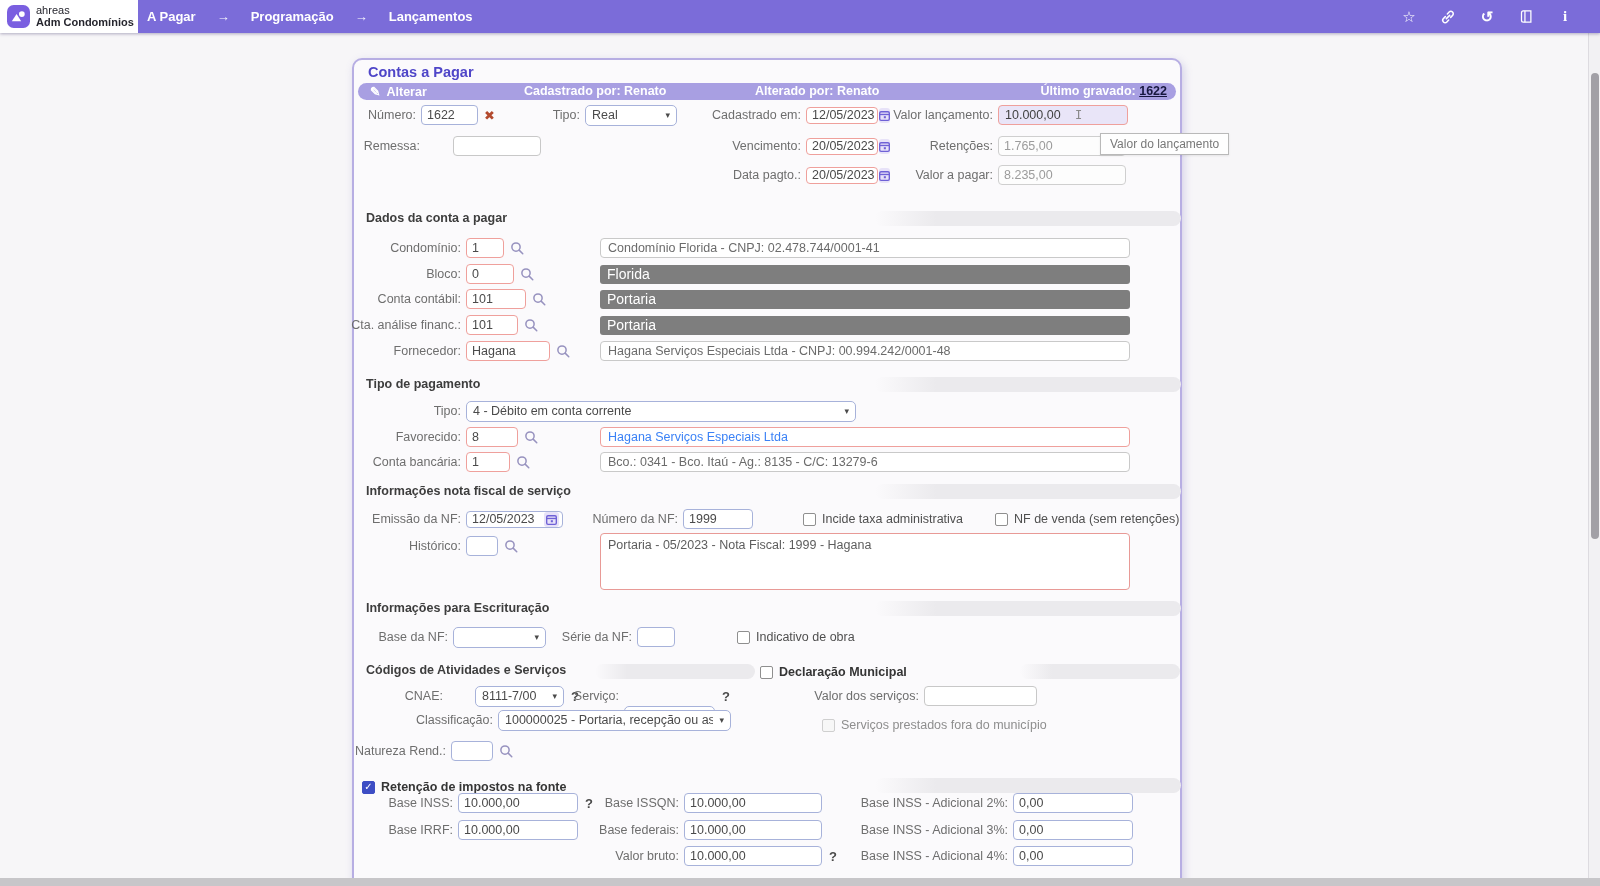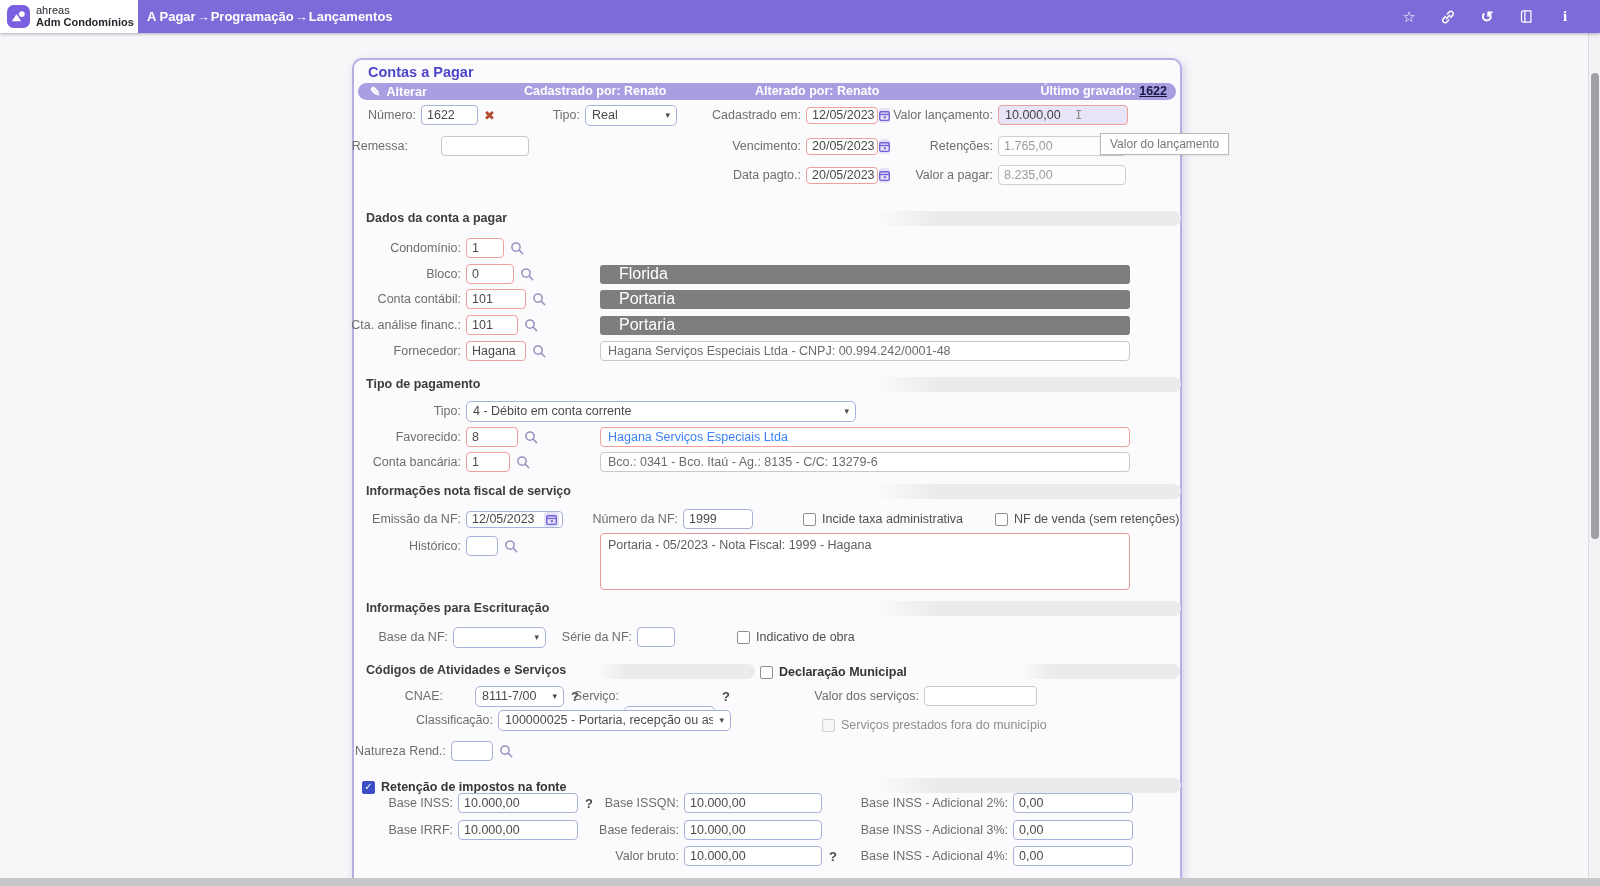--- a/index.html
+++ b/index.html
@@ -3,21 +3,21 @@
 <meta charset="utf-8">
 <style>
   html,body{margin:0;padding:0;}
   body{width:1600px;height:886px;background:#f7f6f8;font-family:"Liberation Sans",sans-serif;overflow:hidden;position:relative;}
 
   
   .topbar{position:absolute;left:0;top:0;width:1600px;height:33px;background:#7b6cd9;box-shadow:0 1px 3px rgba(40,30,90,.35);z-index:6;}
   .logo{position:absolute;left:0;top:0;width:138px;height:33px;background:#ffffff;display:flex;align-items:center;gap:6px;padding-left:7px;box-sizing:border-box;z-index:7;}
   .logo-tx{line-height:1.08;font-size:11px;color:#26262e;}
   .logo-tx .l2{font-weight:700;}
-  .crumbs{position:absolute;left:147px;top:0;height:33px;display:flex;align-items:center;gap:1px;color:#ffffff;font-size:13px;z-index:7;}
+  .crumbs{position:absolute;left:147px;top:0;height:33px;display:flex;align-items:center;gap:21px;color:#ffffff;font-size:13px;z-index:7;}
   .crumb{font-weight:600;} .crumb.last{font-weight:700;}
   .sep{opacity:.95;}
   .top-icons{position:absolute;right:26px;top:0;height:33px;display:flex;align-items:center;gap:21px;z-index:7;color:#fff;}
   .tico{width:18px;height:18px;display:flex;align-items:center;justify-content:center;font-size:15px;color:#fff;cursor:pointer;}
   .tico.serif{font-family:"Liberation Serif",serif;font-weight:700;font-size:15px;}
 
   
   .vtrack{position:absolute;right:0;top:33px;width:11px;height:853px;background:#f2f1f3;border-left:1px solid #dddbe0;z-index:5;}
   .vthumb{position:absolute;right:1px;top:40px;width:8px;height:466px;background:#a2a0a6;border-radius:4px;}
   .hbar{position:absolute;left:0;top:878px;width:1600px;height:8px;background:#c7c6c9;z-index:5;}
@@ -42,21 +42,21 @@
   .sel{height:21px;border:1px solid #a7b2da;border-radius:5px;background:#fff;display:flex;align-items:center;justify-content:space-between;padding:0 6px;font-size:12.5px;color:#4a4a4a;box-sizing:border-box;cursor:pointer;}
   .sel .arr{font-size:9px;color:#4a4a4a;margin-left:6px;}
   .datebox{height:17px;border:1px solid #efa09c;border-radius:4px;background:#fff;display:flex;align-items:center;justify-content:space-between;padding:0 3px 0 5px;font-size:12.5px;color:#4a4a4a;box-sizing:border-box;}
   .datebox.blu{border-color:#a7b2da;}
   .calbtn{width:15px;height:15px;background:#e7e2f8;border-radius:3px;display:flex;align-items:center;justify-content:center;margin-left:4px;cursor:pointer;}
   .mag{width:15px;height:15px;margin-left:6px;cursor:pointer;flex:none;}
   .xico{margin-left:6px;color:#b34a2e;font-size:13px;cursor:pointer;}
   .help{margin-left:7px;color:#4a4a4a;font-size:13px;font-weight:700;cursor:pointer;}
   .bigro{height:20px;box-sizing:border-box;border:1px solid #c9c9c9;border-radius:4px;background:#fff;color:#6b6b6b;font-size:12.5px;display:flex;align-items:center;padding:0 7px;white-space:nowrap;overflow:hidden;}
   .bigro.red{border-color:#efa09c;color:#3b82f6;}
-  .bigdark{height:19px;box-sizing:border-box;border-radius:3px;background:#7e7e7e;color:#fff;font-size:16px;display:flex;align-items:center;padding:0 19px;white-space:nowrap;}
+  .bigdark{height:19px;box-sizing:border-box;border-radius:3px;background:#7e7e7e;color:#fff;font-size:14px;display:flex;align-items:center;padding:0 7px;white-space:nowrap;}
   .sect{position:absolute;font-size:12.5px;font-weight:600;color:#3d3d3d;white-space:nowrap;}
   .cap{position:absolute;height:15px;border-radius:8px;background:linear-gradient(to right,rgba(235,234,237,0),#ebeaed 20%);}
   .cb{width:13px;height:13px;border:1.5px solid #8f8f8f;border-radius:2px;background:#fff;box-sizing:border-box;flex:none;cursor:pointer;}
   .cb.on{background:#3d4dc4;border-color:#3d4dc4;color:#fff;font-size:10px;line-height:10px;display:flex;align-items:center;justify-content:center;}
   .cb.dim{border-color:#cfcfcf;background:#f7f7f7;}
   .cbl{margin-left:6px;font-size:12.5px;color:#4f4f4f;white-space:nowrap;}
   .cbl.strong{color:#353535;font-weight:600;}
   .cbl.dim{color:#8e8e8e;}
   .valfoc{position:relative;height:20px;box-sizing:border-box;border:1px solid #efa09c;border-radius:4px;background:#e9e5f8;color:#424242;font-size:12.5px;display:flex;align-items:center;padding:0 6px;}
   .ibeam{position:absolute;left:76px;top:2px;color:#8a8a8a;font-size:12px;font-family:"DejaVu Sans Mono",monospace;}
@@ -156,21 +156,21 @@
   </div>
   <div class="f" style="left:644px;top:45px;border-radius:10px;">
     <span class="fl">Valor lançamento:</span>
     <div class="valfoc" style="width:130px;">
       <span>10.000,00</span>
       <span class="ibeam">I</span>
     </div>
   </div>
   <div class="tooltip" style="left:746px;top:73px;">Valor do lançamento</div>
 
-  <div class="f" style="left:59px;top:76px;padding-left:28px;">
+  <div class="f" style="left:71px;top:76px;padding-left:28px;">
     <span class="fl">Remessa:</span>
     <input class="ctl gry" style="width: 88px;" value="">
   </div>
   <div class="f" style="left:452px;top:76px;">
     <span class="fl">Vencimento:</span>
     <div class="datebox" style="width:72px;">
       <span>20/05/2023</span>
       <span class="calbtn">
         <svg width="11" height="11" viewBox="0 0 16 16">
             <rect x="1" y="2.5" width="14" height="12.5" rx="2" fill="none" stroke="#6f61d6" stroke-width="2"></rect>
@@ -207,20 +207,23 @@
   <div class="cap" style="left:521px;top:151px;width:306px;"></div>
 
   <div class="f" style="left:112px;top:178px;">
     <span class="fl">Condomínio:</span>
     <input class="ctl red" style="width: 38px;" value="1">
     <svg class="mag" viewBox="0 0 20 20">
         <circle cx="8" cy="8" r="5.5" fill="none" stroke="#9792bf" stroke-width="2"></circle>
         <line x1="12.5" y1="12.5" x2="17" y2="17" stroke="#9792bf" stroke-width="2" stroke-linecap="round"></line>
       </svg>
   </div>
+  <div class="f" style="left:246px;top:178px;">
+    <div class="bigro" style="width:530px;">Condomínio Florida - CNPJ: 02.478.744/0001-41</div>
+  </div>
 
   <div class="f" style="left:112px;top:204px;">
     <span class="fl">Bloco:</span>
     <input class="ctl red" style="width: 48px;" value="0">
     <svg class="mag" viewBox="0 0 20 20">
         <circle cx="8" cy="8" r="5.5" fill="none" stroke="#9792bf" stroke-width="2"></circle>
         <line x1="12.5" y1="12.5" x2="17" y2="17" stroke="#9792bf" stroke-width="2" stroke-linecap="round"></line>
       </svg>
   </div>
   <div class="f" style="left:246px;top:204px;">
@@ -246,21 +249,21 @@
         <circle cx="8" cy="8" r="5.5" fill="none" stroke="#9792bf" stroke-width="2"></circle>
         <line x1="12.5" y1="12.5" x2="17" y2="17" stroke="#9792bf" stroke-width="2" stroke-linecap="round"></line>
       </svg>
   </div>
   <div class="f" style="left:246px;top:255px;">
     <div class="bigdark" style="width:530px;">Portaria</div>
   </div>
 
   <div class="f" style="left:112px;top:281px;">
     <span class="fl">Fornecedor:</span>
-    <input class="ctl red" style="width: 60px;" value="Hagana">
+    <input class="ctl red" style="width: 84px;" value="Hagana">
     <svg class="mag" viewBox="0 0 20 20">
         <circle cx="8" cy="8" r="5.5" fill="none" stroke="#9792bf" stroke-width="2"></circle>
         <line x1="12.5" y1="12.5" x2="17" y2="17" stroke="#9792bf" stroke-width="2" stroke-linecap="round"></line>
       </svg>
   </div>
   <div class="f" style="left:246px;top:281px;">
     <div class="bigro" style="width:530px;">Hagana Serviços Especiais Ltda - CNPJ: 00.994.242/0001-48</div>
   </div>
 
   <div class="sect" style="left:12px;top:317px;">Tipo de pagamento</div>

